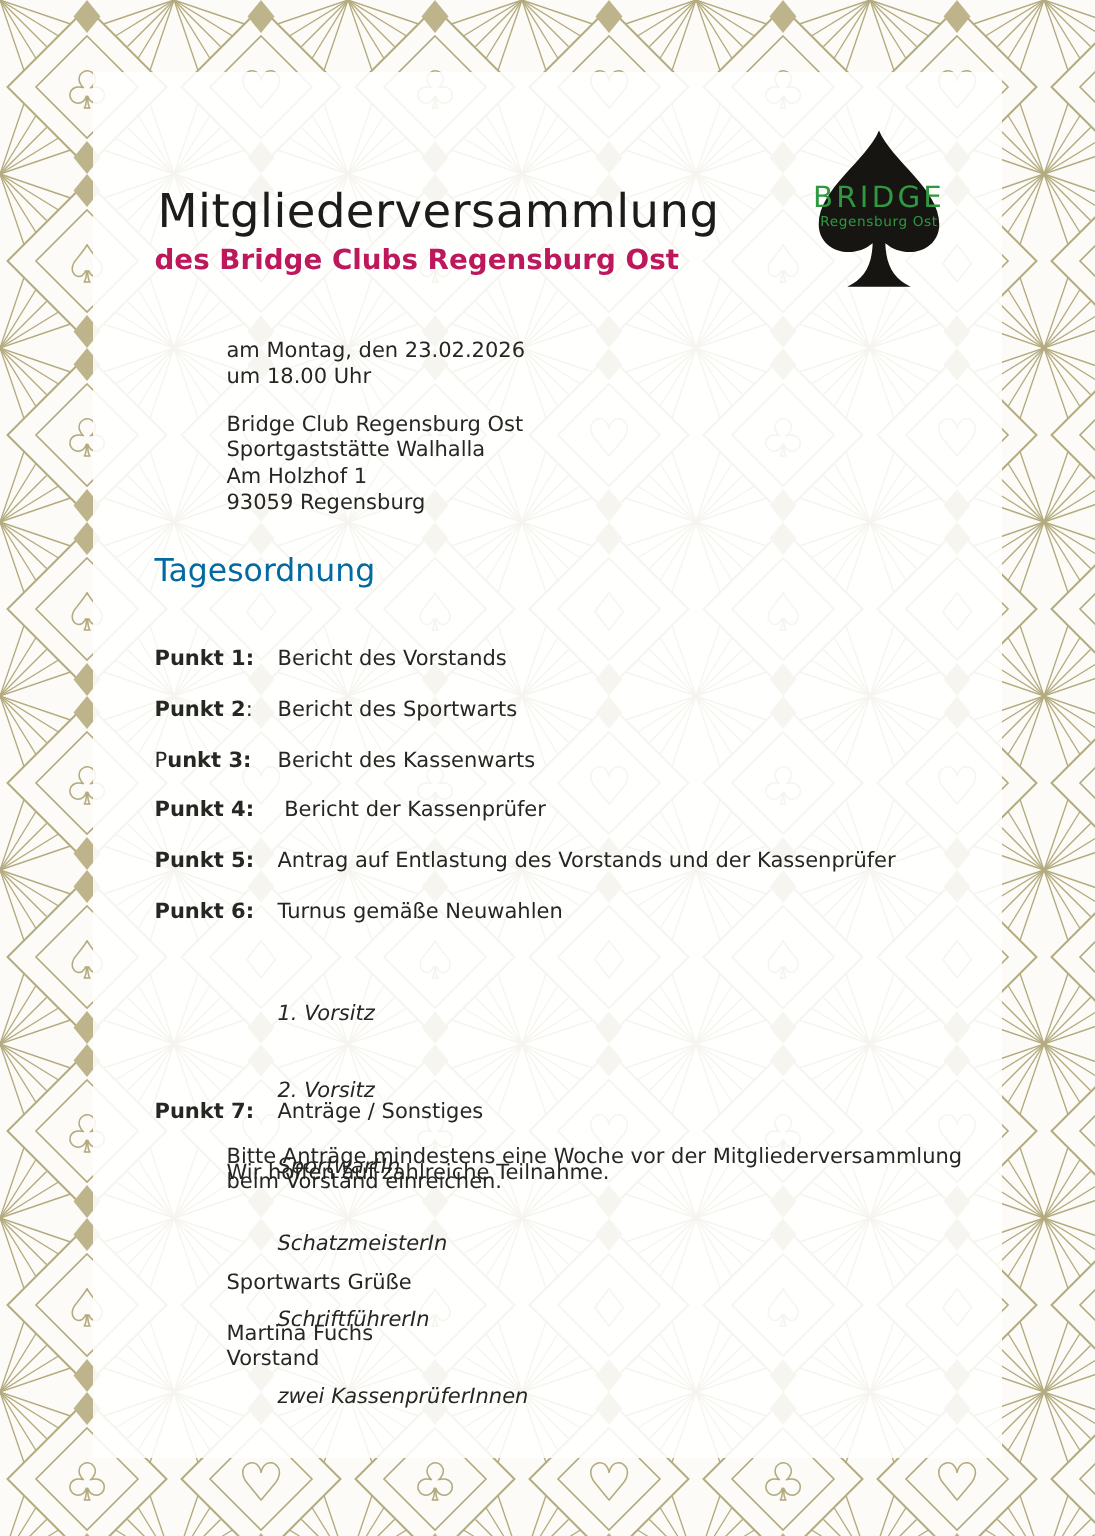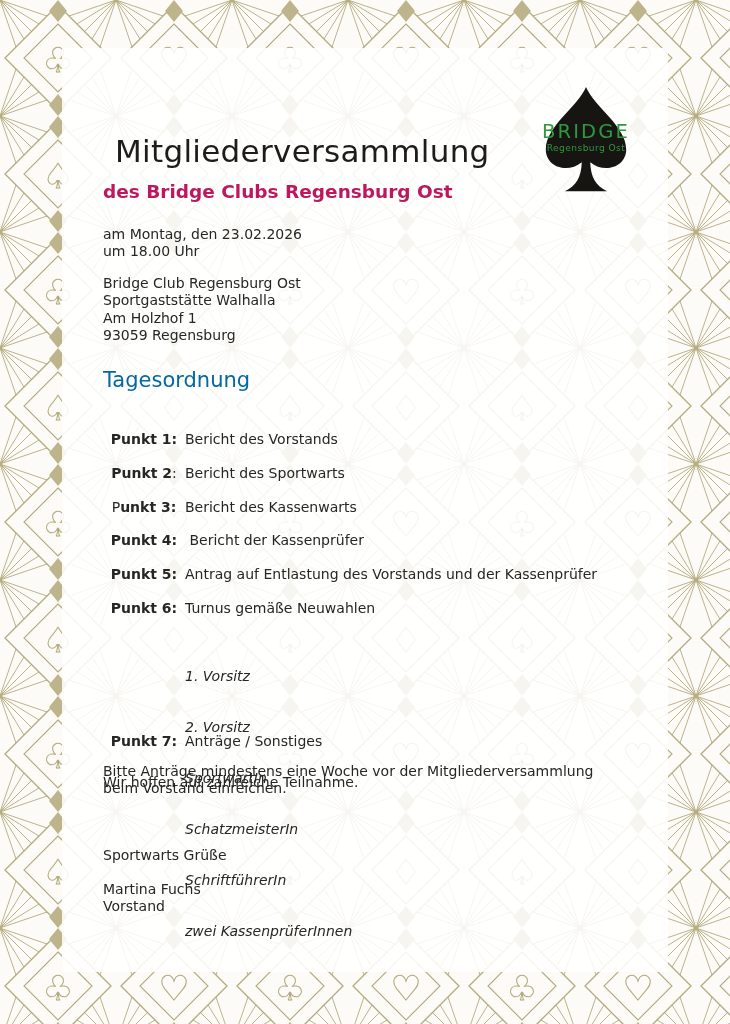--- a/index.html
+++ b/index.html
@@ -11,32 +11,32 @@
   .page{position:relative;width:730px;height:1024px;background:#fcfbf7;}
   .bg-pattern{position:absolute;left:0;top:0;width:730px;height:1024px;}
   .veil{
     position:absolute;left:62px;top:48px;right:62px;bottom:52px;
     background:rgba(255,255,255,0.87);
   }
   .content{position:absolute;left:0;top:0;width:730px;height:1024px;color:#262623;}
   .abs{position:absolute;}
   .doc-title{left:103px;top:121px;}
   .doc-title h1{
-    margin:12px;font-size:31px;font-weight:500;letter-spacing:0.3px;color:#1d1c1a;
+    margin:2px;font-size:31px;font-weight:500;letter-spacing:0.3px;color:#1d1c1a;
   }
   .doc-title h2{
     margin:4px 0 0 0;font-size:18.5px;font-weight:700;color:#be185d;
   }
   .logo{left:533px;top:86px;width:106px;height:110px;}
-  .body-text{font-size:14px;line-height:17.4px;}
+  .body-text{font-size:14px;line-height:17.4px;margin-left:48px;}
   .when{left:103px;top:226px;}
   .where{left:103px;top:275px;}
   .agenda-heading{left:103px;top:368px;font-size:21px;font-weight:500;color:#0369a1;}
   .agenda-row{left:103px;font-size:14px;line-height:17px;}
-  .agenda-label{display:inline-block;width:82px;font-weight:700;vertical-align:top;text-align:center;}
+  .agenda-label{display:inline-block;width:82px;font-weight:700;vertical-align:top;}
   .agenda-label .reg{font-weight:400;}
   .agenda-desc{display:inline-block;vertical-align:top;white-space:pre-wrap;max-width:460px;}
   .sublines{margin-top:0;}
   .note{left:103px;top:763px;width:517px;}
   .thanks{left:103px;top:774px;}
   .regards{left:103px;top:847px;}
   .signature{left:103px;top:881px;}
 </style>
 </head>
 <body>

